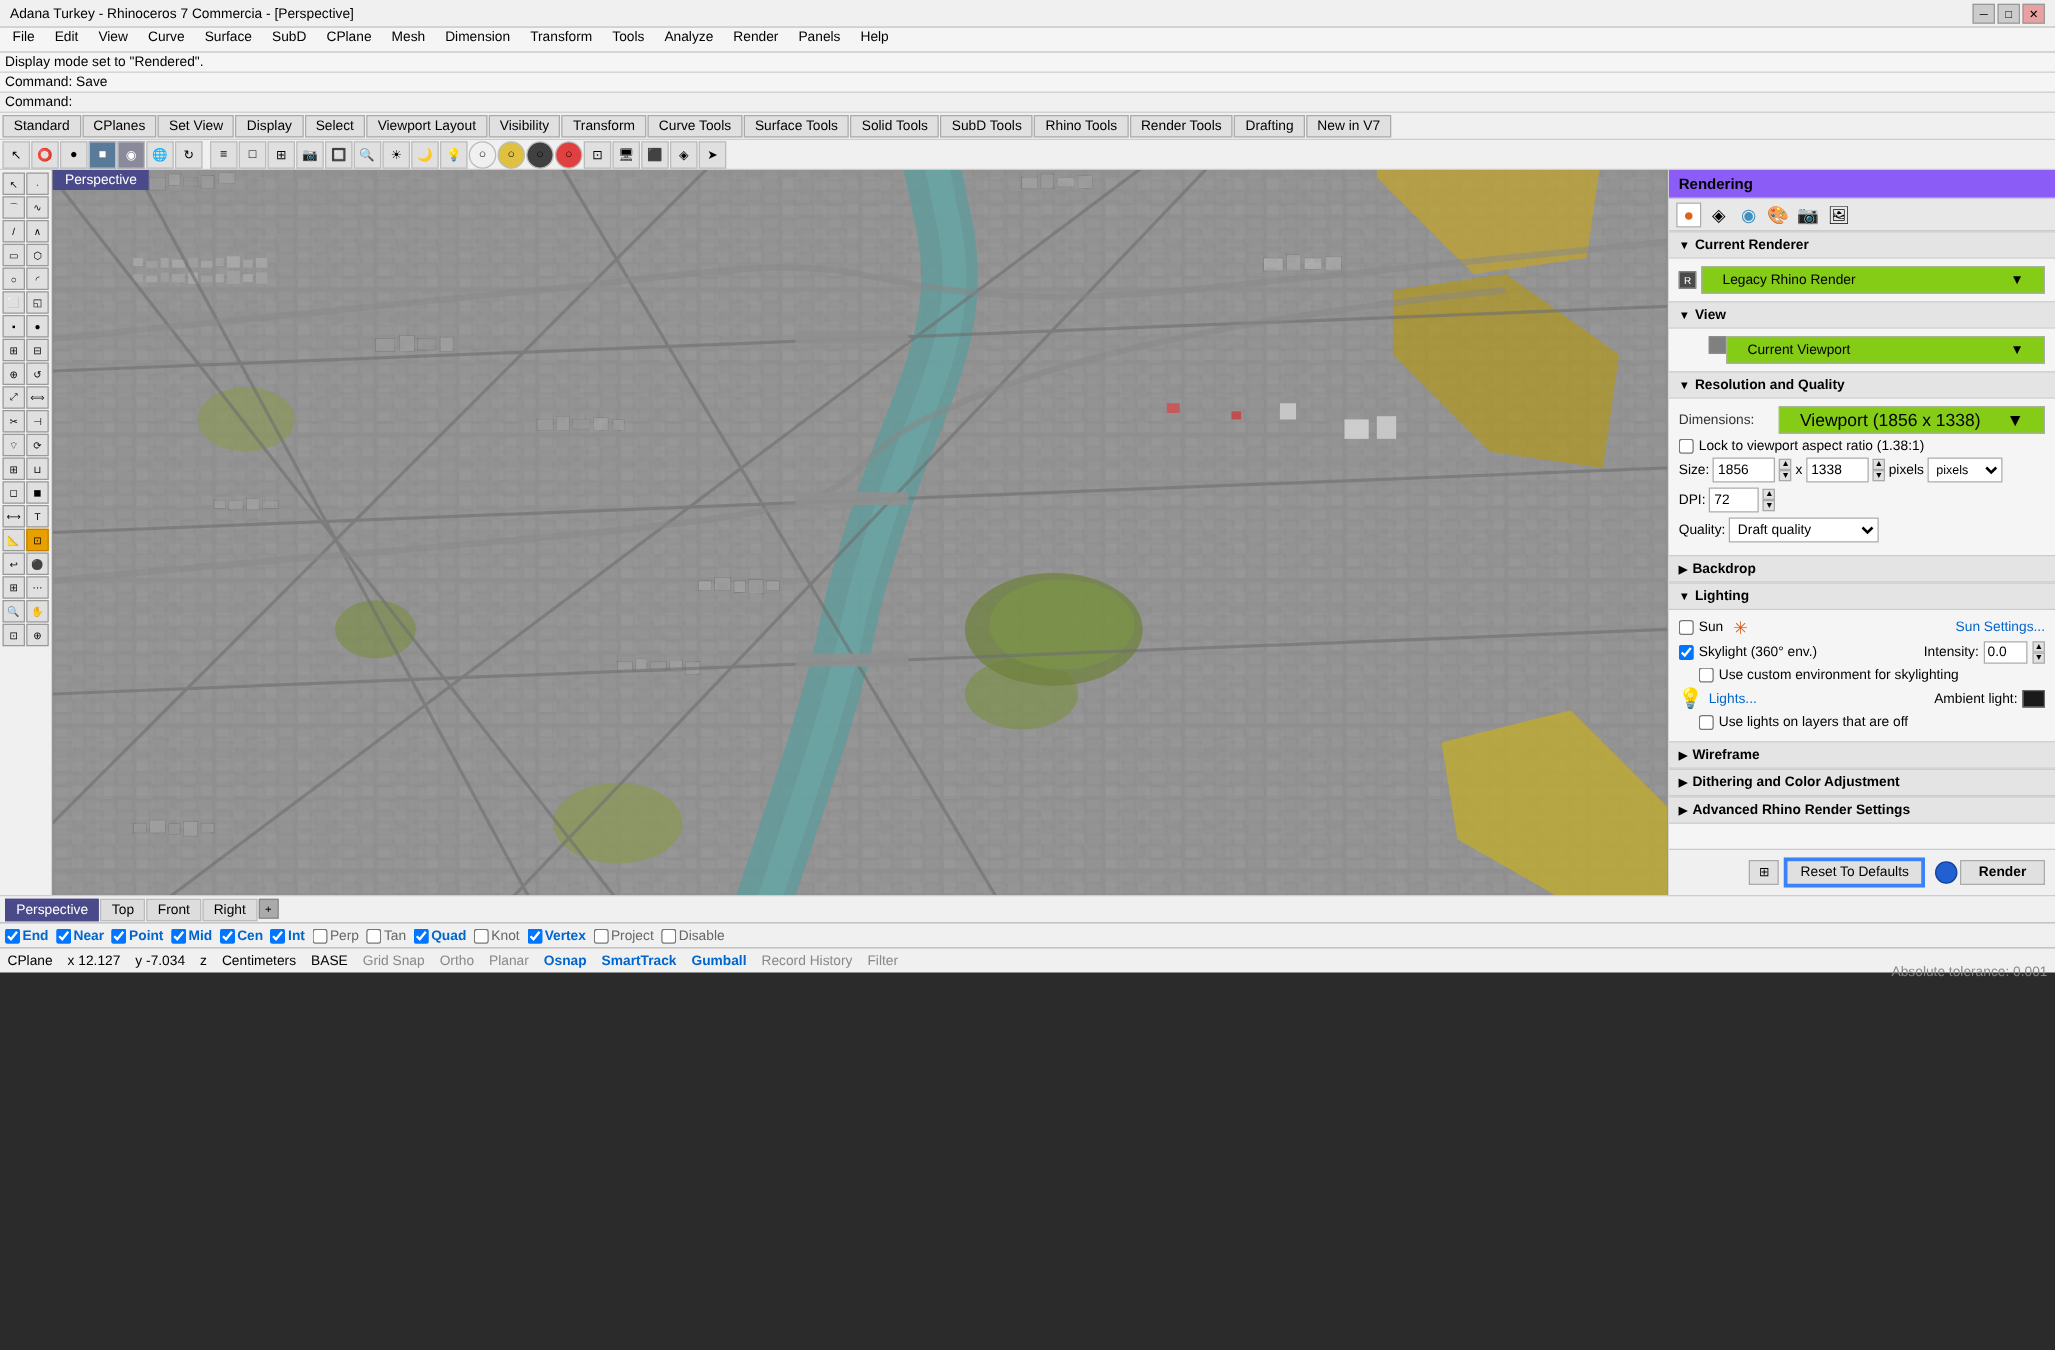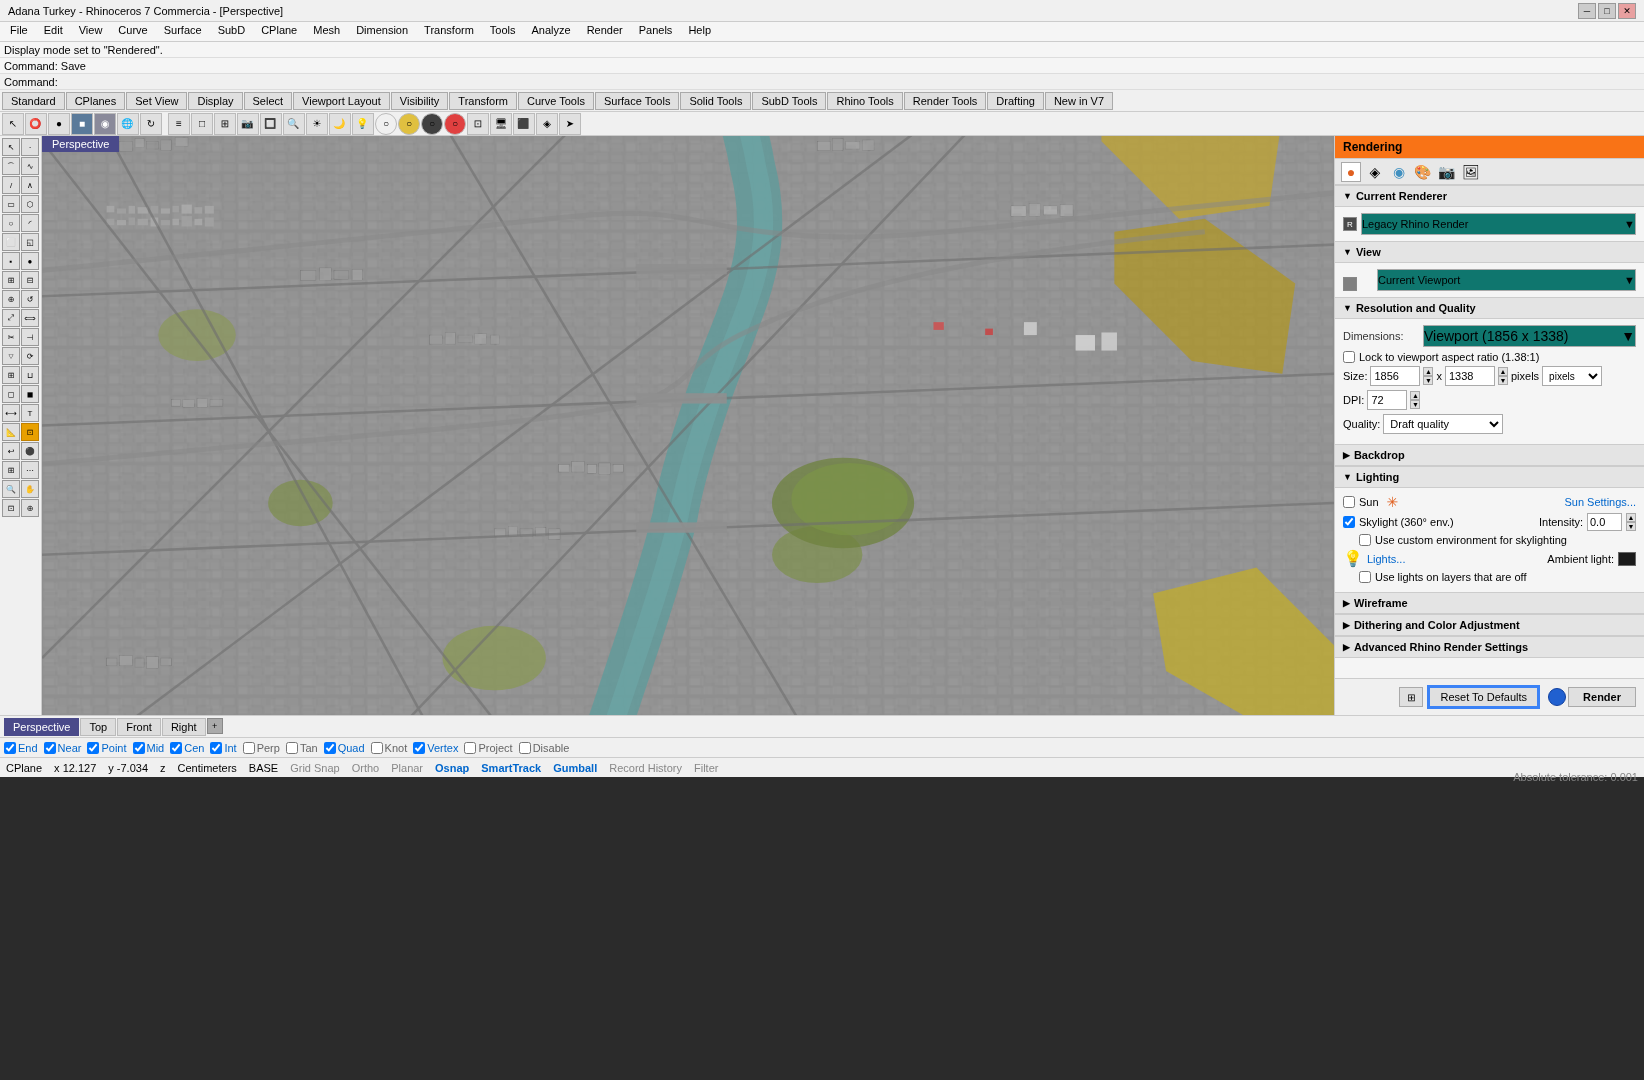--- a/index.html
+++ b/index.html
@@ -144,21 +144,21 @@
       justify-content: center;
     }
     .panel-icon-btn.active { background: #fff; border: 1px solid #aaa; }
     .section-content { padding: 6px 8px; background: #f5f5f5; }
 
     
     .rendering-header {
       padding: 4px 8px;
       font-size: 12px;
       font-weight: bold;
-      background: #f97316;
+      background: #8b5cf6;
       border-bottom: 1px solid #ccc;
     }
 
     .row-item {
       display: flex;
       align-items: center;
       margin-bottom: 4px;
       font-size: 11px;
     }
     .row-label { min-width: 80px; color: #333; }
@@ -168,22 +168,22 @@
       background: white;
       border: 1px solid #aaa;
       padding: 1px 2px;
       height: 20px;
     }
 
     .renderer-select {
       width: 100%;
       font-size: 11px;
       border: 1px solid #aaa;
-      background: #0f766e;
-      padding: 2px 0;
+      background: #84cc16;
+      padding: 2px 16px;
       height: 22px;
       display: flex;
       align-items: center;
       justify-content: space-between;
       cursor: pointer;
     }
 
     
     input[type="text"], input[type="number"] {
       font-size: 11px;
@@ -274,21 +274,21 @@
       height: 20px;
       background: #f0f0f0;
       border-top: 1px solid #ccc;
       display: flex;
       align-items: center;
       padding: 0 4px;
       gap: 6px;
       font-size: 11px;
     }
     .snap-item { display: flex; align-items: center; gap: 2px; font-size: 11px; }
-    .snap-active { color: #0066cc; font-weight: normal; cursor: pointer; }
+    .snap-active { color: #0066cc; font-weight: bold; cursor: pointer; }
     .snap-inactive { color: #666; cursor: pointer; }
 
     
     .coords-bar {
       height: 20px;
       background: #f0f0f0;
       border-top: 1px solid #ccc;
       display: flex;
       align-items: center;
       padding: 0 6px;
@@ -753,21 +753,21 @@
           <span>▼</span>
         </div>
       </div>
     </div>
 
     <div class="panel-section-title">
       <span class="tri">▼</span>
       <span>View</span>
     </div>
     <div class="section-content">
-      <div style="display:flex;align-items:flex-end;gap:20px;">
+      <div style="display:flex;align-items:flex-start;gap:0;margin-left:24px;">
         <div style="width:14px;height:14px;background:#808080;border:1px solid #888;">
         </div>
         <div class="renderer-select" style="flex:1;">
           <span>Current Viewport</span>
           <span>▼</span>
         </div>
       </div>
     </div>
 
     <div class="panel-section-title">

